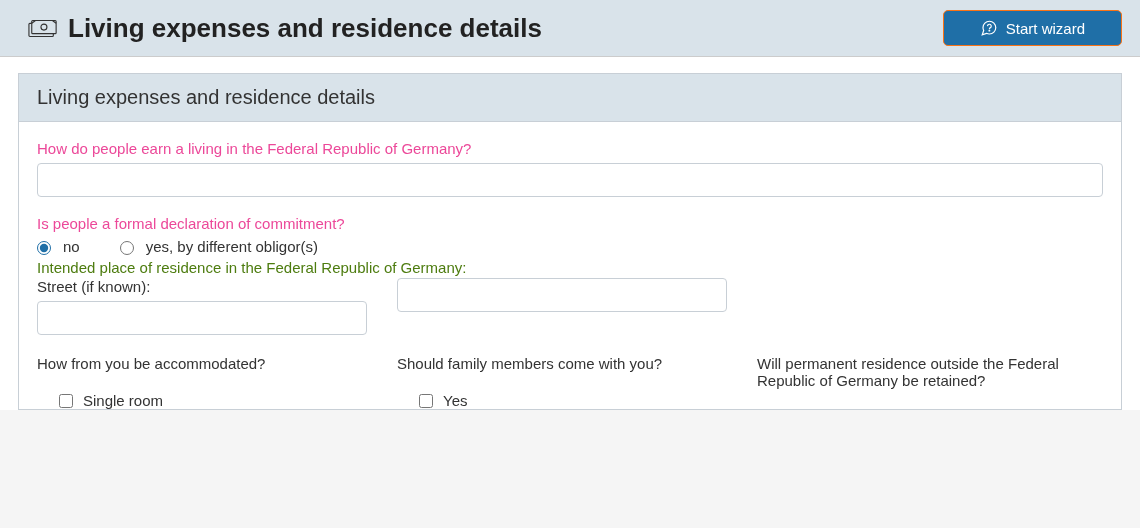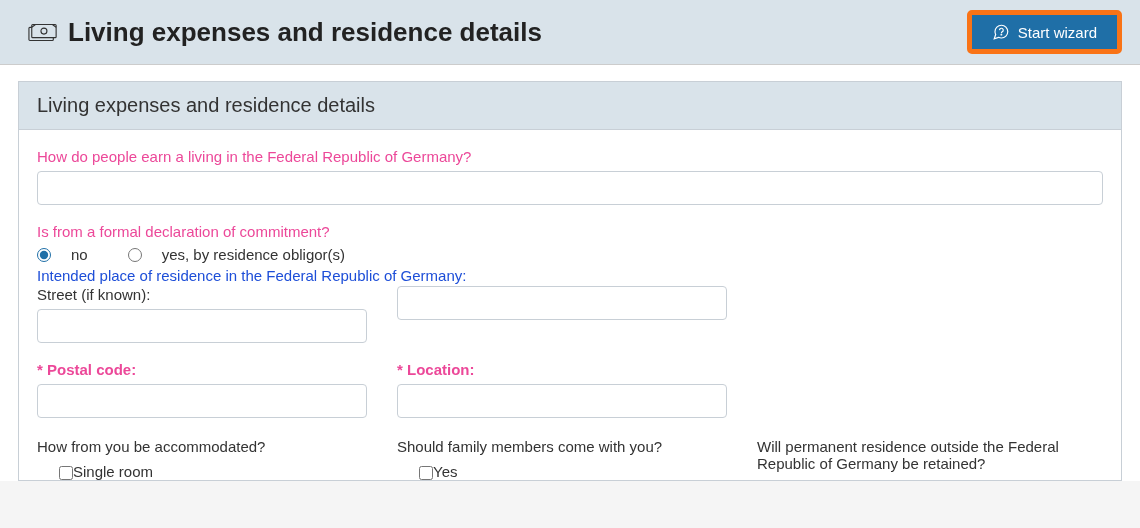--- a/index.html
+++ b/index.html
@@ -39,23 +39,23 @@
       display: block;
     }
     .page-title {
       font-size: 26px;
       font-weight: 600;
       color: #222;
     }
     .wizard-btn {
       background: #1f6fa7;
       color: #fff;
-      border: 5px solid #f97316;
+      border: 1px solid #f97316;
       border-radius: 5px;
-      padding: 8px 20px;
+      padding: 8px 36px;
       font-size: 15px;
       cursor: pointer;
       display: flex;
       align-items: center;
       gap: 8px;
     }
     .wizard-icon {
       display: inline-flex;
     }
     .panel {
@@ -95,31 +95,31 @@
     }
     .radio-row {
       display: flex;
       align-items: center;
       gap: 40px;
       margin-top: 6px;
       margin-bottom: 4px;
     }
     .radio-opt {
       display: flex;
-      align-items: center;
-      gap: 20px;
+      align-items: flex-end;
+      gap: 12px;
     }
     .radio-opt input[type=radio] {
       width: 14px;
       height: 14px;
       accent-color: #1f6fa7;
     }
     .subtext {
       font-size: 15px;
-      color: #1d4ed8;
+      color: #4d7c0f;
       margin-bottom: 2px;
     }
     .cols {
       display: flex;
       gap: 30px;
     }
     .col {
       flex: 0 0 330px;
     }
     .col-label {
@@ -129,22 +129,23 @@
     .bottom-cols {
       display: flex;
       gap: 30px;
       margin-top: 20px;
     }
     .bottom-col {
       flex: 0 0 330px;
     }
     .check-row {
       display: flex;
-      align-items: flex-end;
-      margin-top: 8px;
+      align-items: center;
+      gap: 10px;
+      margin-top: 20px;
       padding-left: 22px;
     }
     .check-row input[type=checkbox] {
       width: 14px;
       height: 14px;
     }
   </style>
 </head>
 <body>
 
@@ -178,55 +179,45 @@
   <div class="panel">
     <div class="panel-header">Living expenses and residence details</div>
     <div class="panel-body">
 
       <div class="row">
         <label class="form-label">How do people earn a living in the Federal Republic of Germany?</label>
         <input type="text" class="text-input" value="" style="">
       </div>
 
       <div>
-        <label class="form-label">Is from a formal declaration of commitment?</label>
+        <label class="form-label">Is people a formal declaration of commitment?</label>
         <div class="radio-row">
           <label class="radio-opt">
             <input type="radio" name="commitment" checked="" style="">
             <span>no</span>
           </label>
           <label class="radio-opt">
             <input type="radio" name="commitment" style="">
-            <span>yes, by residence obligor(s)</span>
+            <span>yes, by different obligor(s)</span>
           </label>
         </div>
       </div>
 
       <div class="subtext">Intended place of residence in the Federal Republic of Germany:</div>
 
       <div class="cols">
         <div class="col">
           <div class="col-label">Street (if known):</div>
           <input type="text" class="text-input" value="" style="">
         </div>
         <div class="col">
           <input type="text" class="text-input" value="" style="">
         </div>
       </div>
 
-      <div class="cols" style="margin-top:18px">
-        <div class="col">
-          <div class="col-label form-label bold">* Postal code:</div>
-          <input type="text" class="text-input" value="" style="">
-        </div>
-        <div class="col">
-          <div class="col-label form-label bold">* Location:</div>
-          <input type="text" class="text-input" value="" style="">
-        </div>
-      </div>
 
       <div class="bottom-cols">
         <div class="bottom-col">
           <div>How from you be accommodated?</div>
           <label class="check-row">
             <input type="checkbox" style="">
             <span>Single room</span>
           </label>
         </div>
         <div class="bottom-col">

